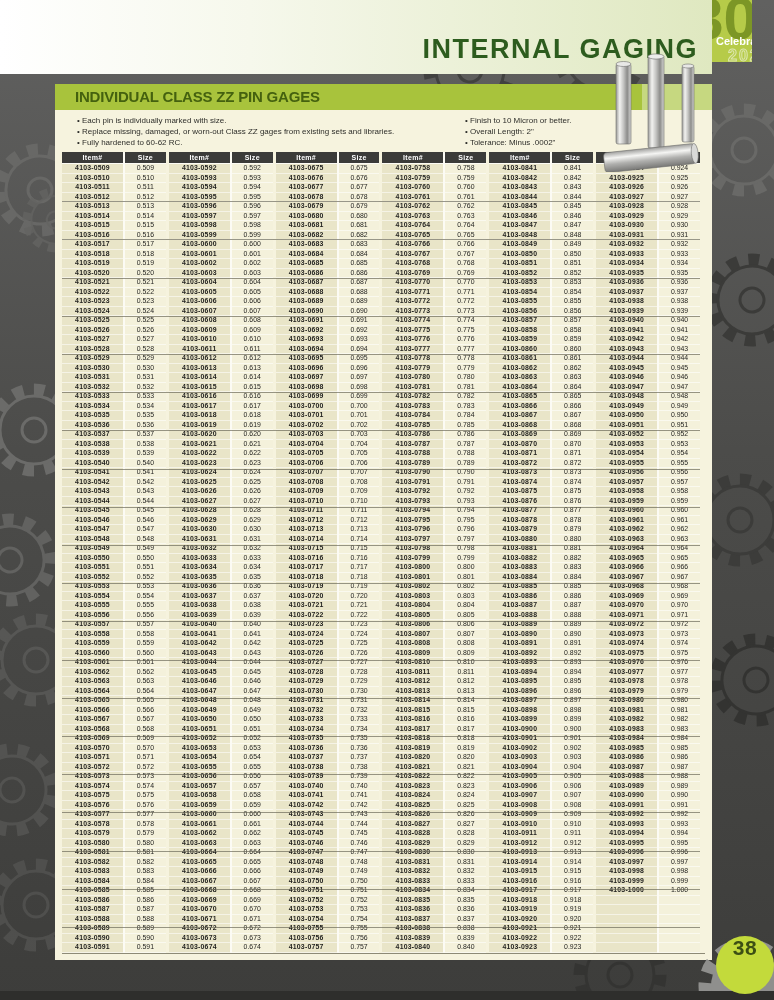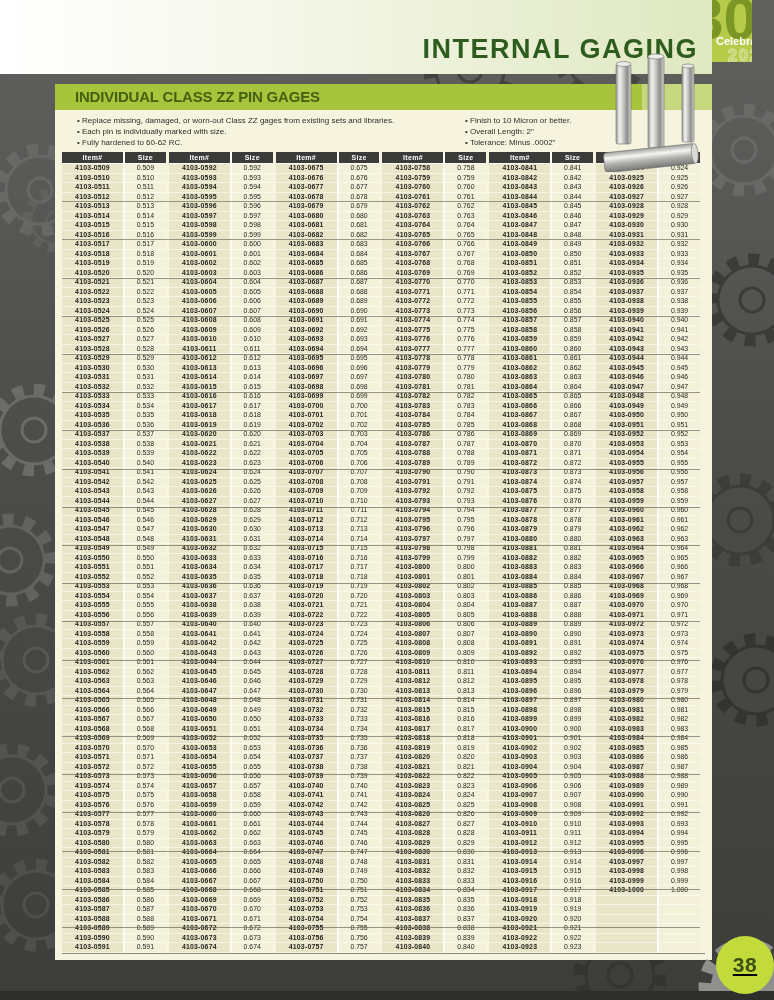--- a/index.html
+++ b/index.html
@@ -51,21 +51,21 @@
   
   .pins{position:absolute;left:596px;top:52px;z-index:3;}
   
   .side-text{position:absolute;left:768px;top:952px;transform:rotate(-90deg);
              transform-origin:top left;white-space:nowrap;z-index:2;
              font-size:40px;font-weight:bold;letter-spacing:0px;word-spacing:-8px;
              color:#c9da4e;-webkit-text-fill-color:transparent;-webkit-text-stroke:1.3px #c9da4e;}
   
   .corner-gear{position:absolute;left:676px;top:928px;z-index:2;}
   .page-circle{position:absolute;left:716px;top:936px;width:58px;height:58px;border-radius:50%;
-               background:#c3da3b;z-index:4;display:flex;align-items:center;justify-content:center;text-decoration:underline;}
+               background:#c3da3b;z-index:4;display:flex;align-items:flex-start;justify-content:center;}
   .page-num{font-size:21px;font-weight:bold;color:#3c4f14;letter-spacing:0.5px;}
   .bottom-band{position:absolute;left:0;top:991px;width:774px;height:9px;background:#2e2e2c;z-index:3;}
 </style>
 </head>
 <body>
 
 <svg class="gears">
   <defs>
     <g id="gear">
       <circle r="40" fill="none" stroke-width="13" stroke-dasharray="10.5 10.4"></circle>
@@ -104,22 +104,22 @@
 </div>
 
 <div class="panel">
   <div class="section-bar">
     <div class="lighten"></div>
     <span class="section-title">INDIVIDUAL CLASS ZZ PIN GAGES</span>
   </div>
 
   <div class="bullets left">
     <ul>
+      <li>Each pin is individually marked with size.</li>
       <li>Replace missing, damaged, or worn-out Class ZZ gages from existing sets and libraries.</li>
-      <li>Each pin is individually marked with size.</li>
       <li>Fully hardened to 60-62 RC.</li>
     </ul>
   </div>
   <div class="bullets right">
     <ul>
       <li>Finish to 10 Micron or better.</li>
       <li>Overall Length: 2"</li>
       <li>Tolerance: Minus .0002"</li>
     </ul>
   </div>

